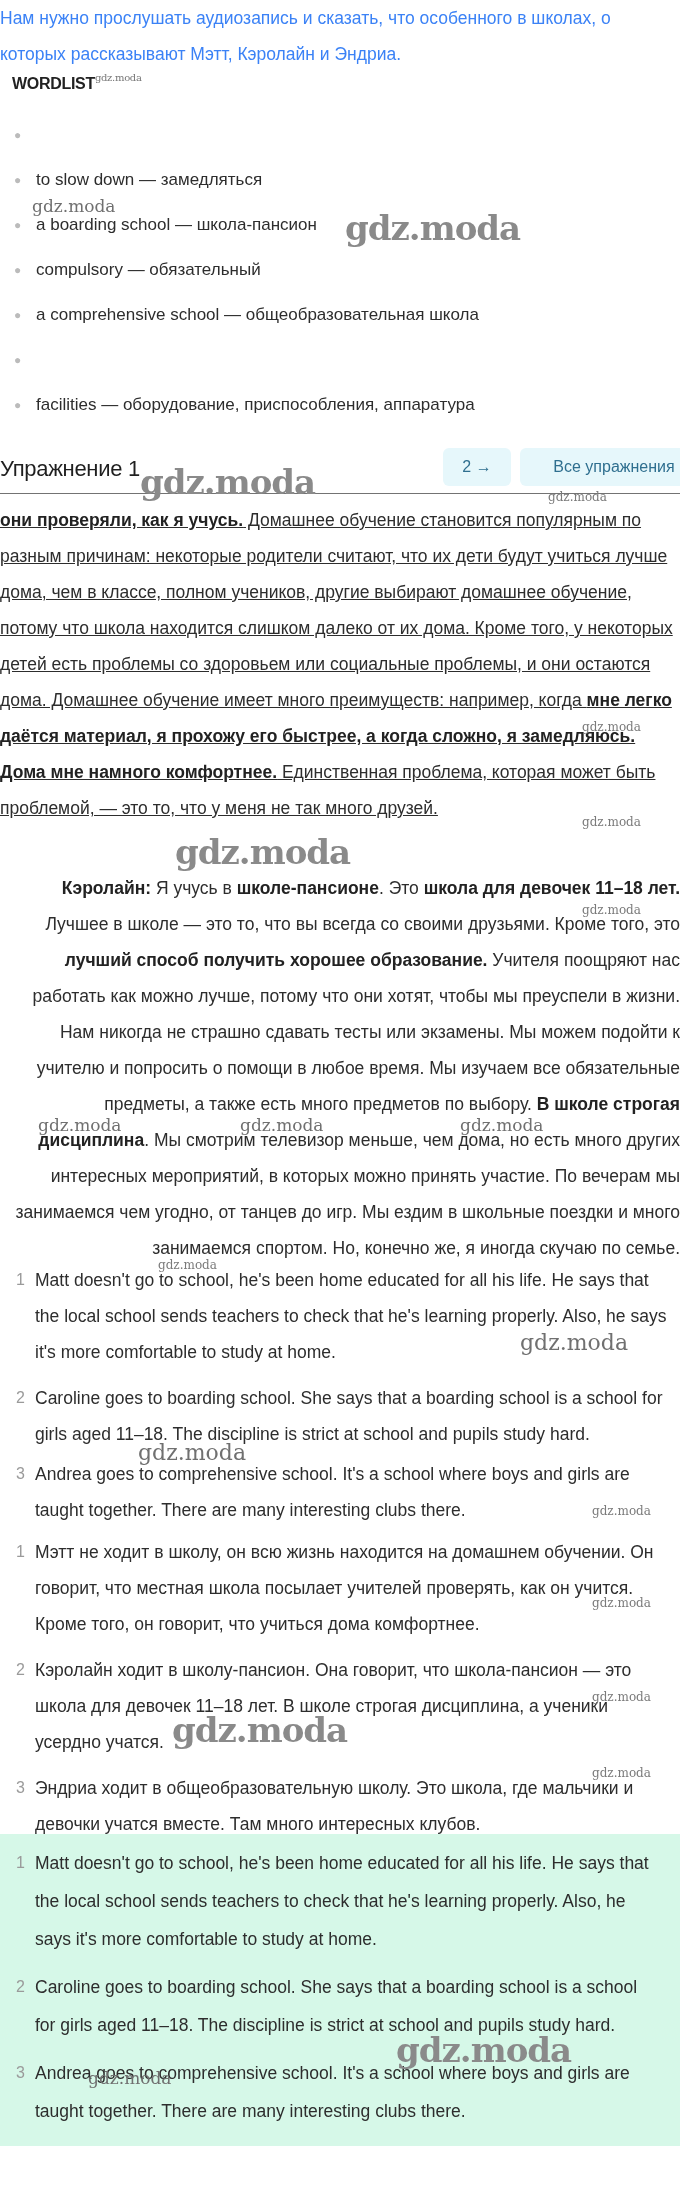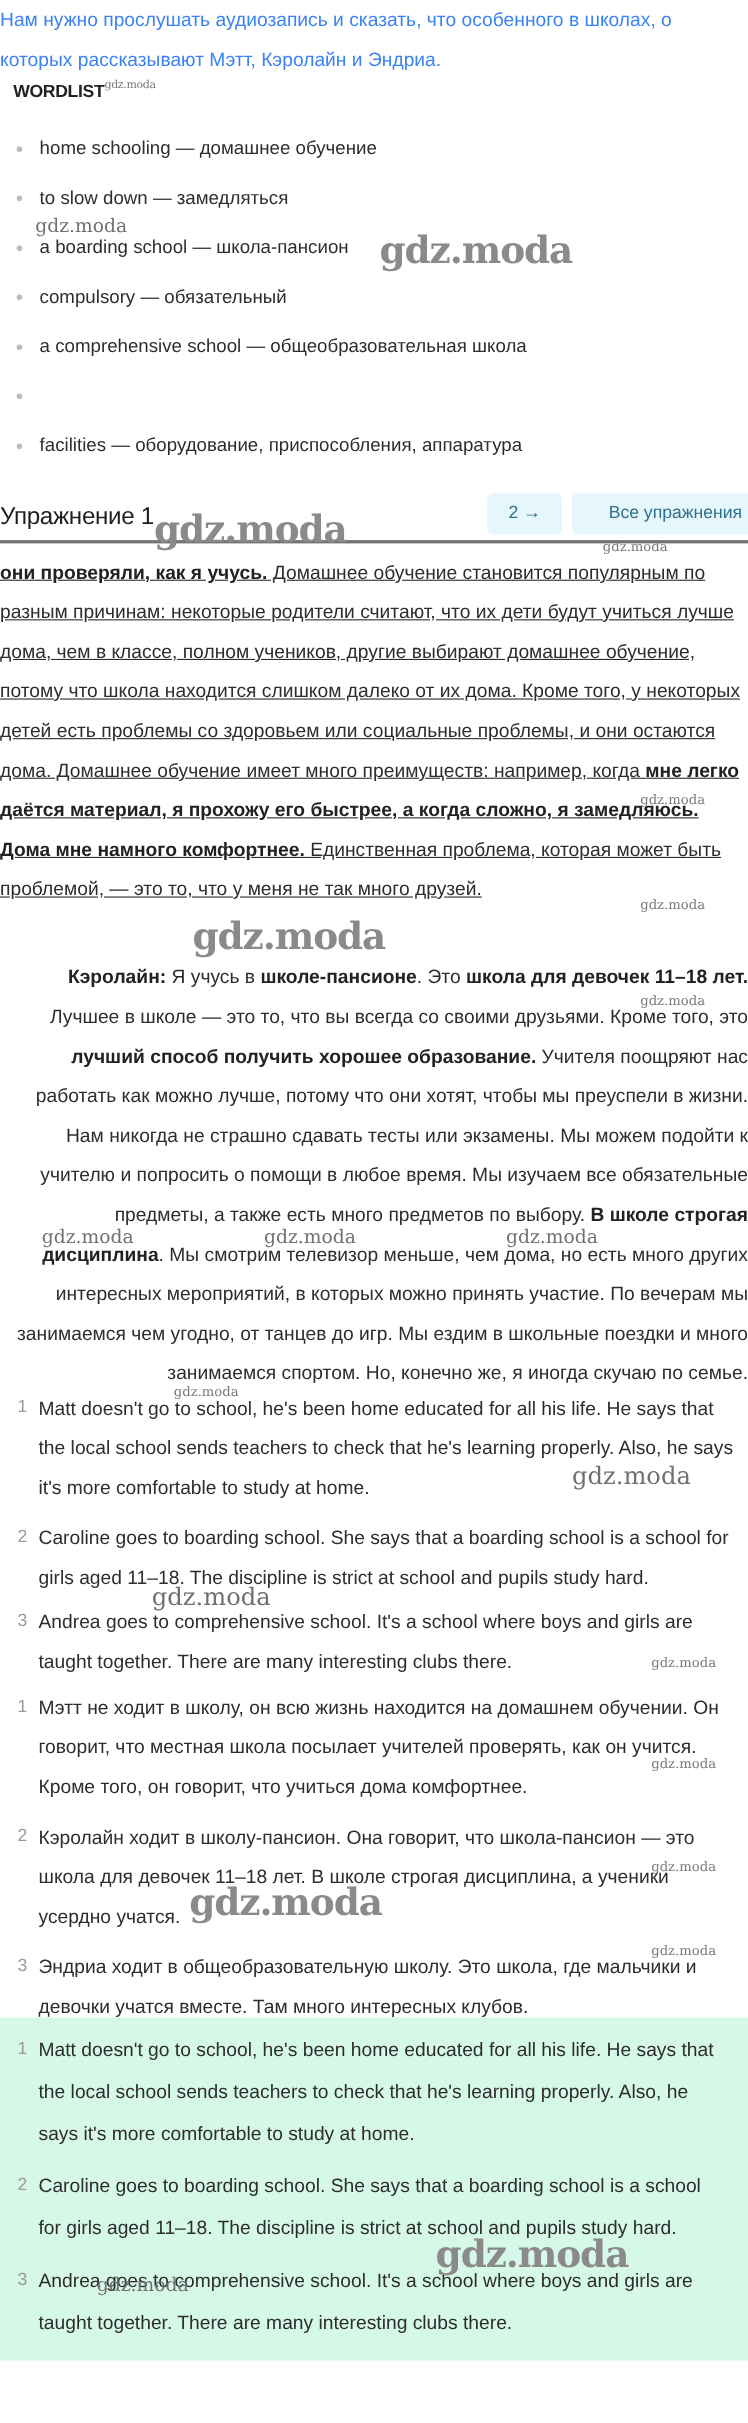--- a/index.html
+++ b/index.html
@@ -32,21 +32,21 @@
     }
     .wordlist li {
       height: 45px; line-height: 22px; font-size: 17px; color: #2d2d2d;
       display: flex; align-items: flex-start;
     }
     .bullet {
       width: 22px; color: #bbbbbb; font-size: 12px; line-height: 22px;
     }
     .ex-header {
       position: absolute; left: 0; top: 448px; width: 680px; height: 46px;
-      border-bottom: 3px solid #737373;
+      border-bottom: 1px solid #737373;
     }
     .ex-title {
       position: absolute; left: 0; top: 8px; font-size: 22px; color: #1f1f1f;
       letter-spacing: -0.3px;
     }
     .btn {
       position: absolute; top: 0; height: 38px; line-height: 38px;
       background: #e6f7fb; color: #2f6f8f; border-radius: 6px;
       font-size: 16px; text-align: center;
     }
@@ -77,21 +77,20 @@
 
 <div class="intro">Нам нужно прослушать аудиозапись и сказать, что особенного в школах, о которых рассказывают Мэтт, Кэролайн и Эндриа.</div>
 
 <div class="wordlist-title">
   <span>WORDLIST</span><sup>gdz.moda</sup>
 </div>
 
 <ul class="wordlist">
   <li>
       <span class="bullet">●</span>
-      <span>home schooling — домашнее обучение</span>
     </li>
   <li>
       <span class="bullet">●</span>
       <span>to slow down — замедляться</span>
     </li>
   <li>
       <span class="bullet">●</span>
       <span>a boarding school — школа-пансион</span>
     </li>
   <li>

